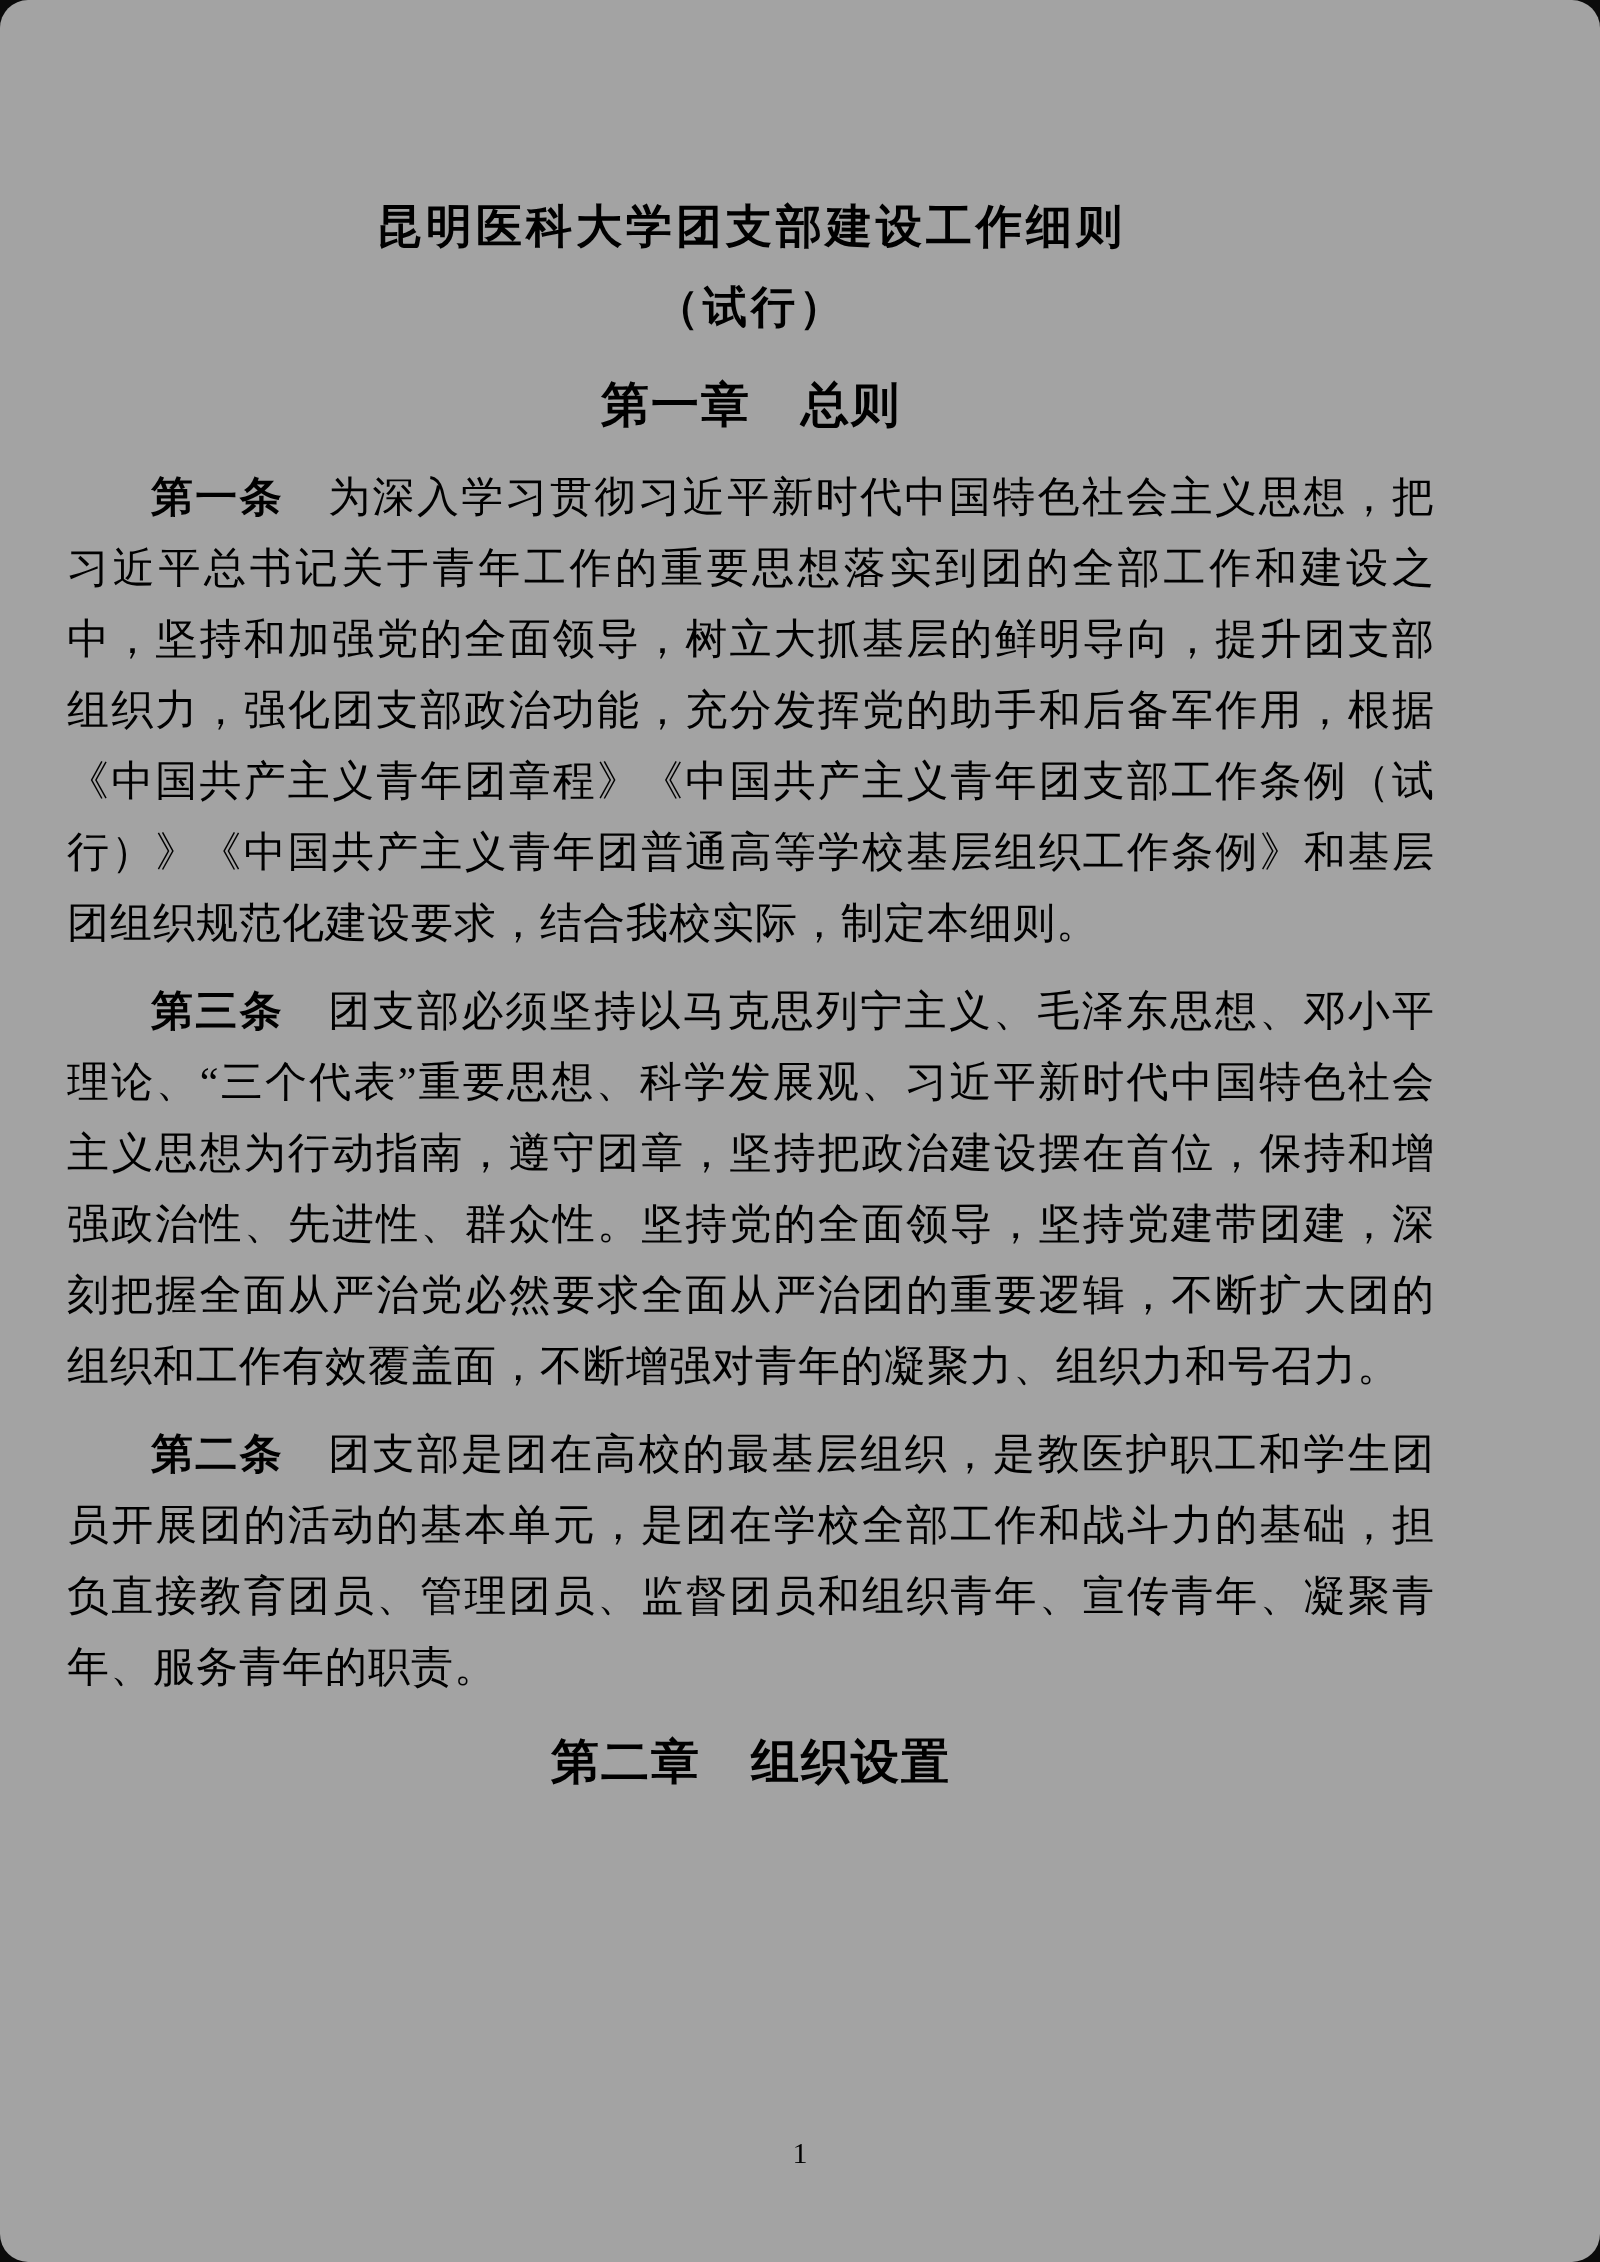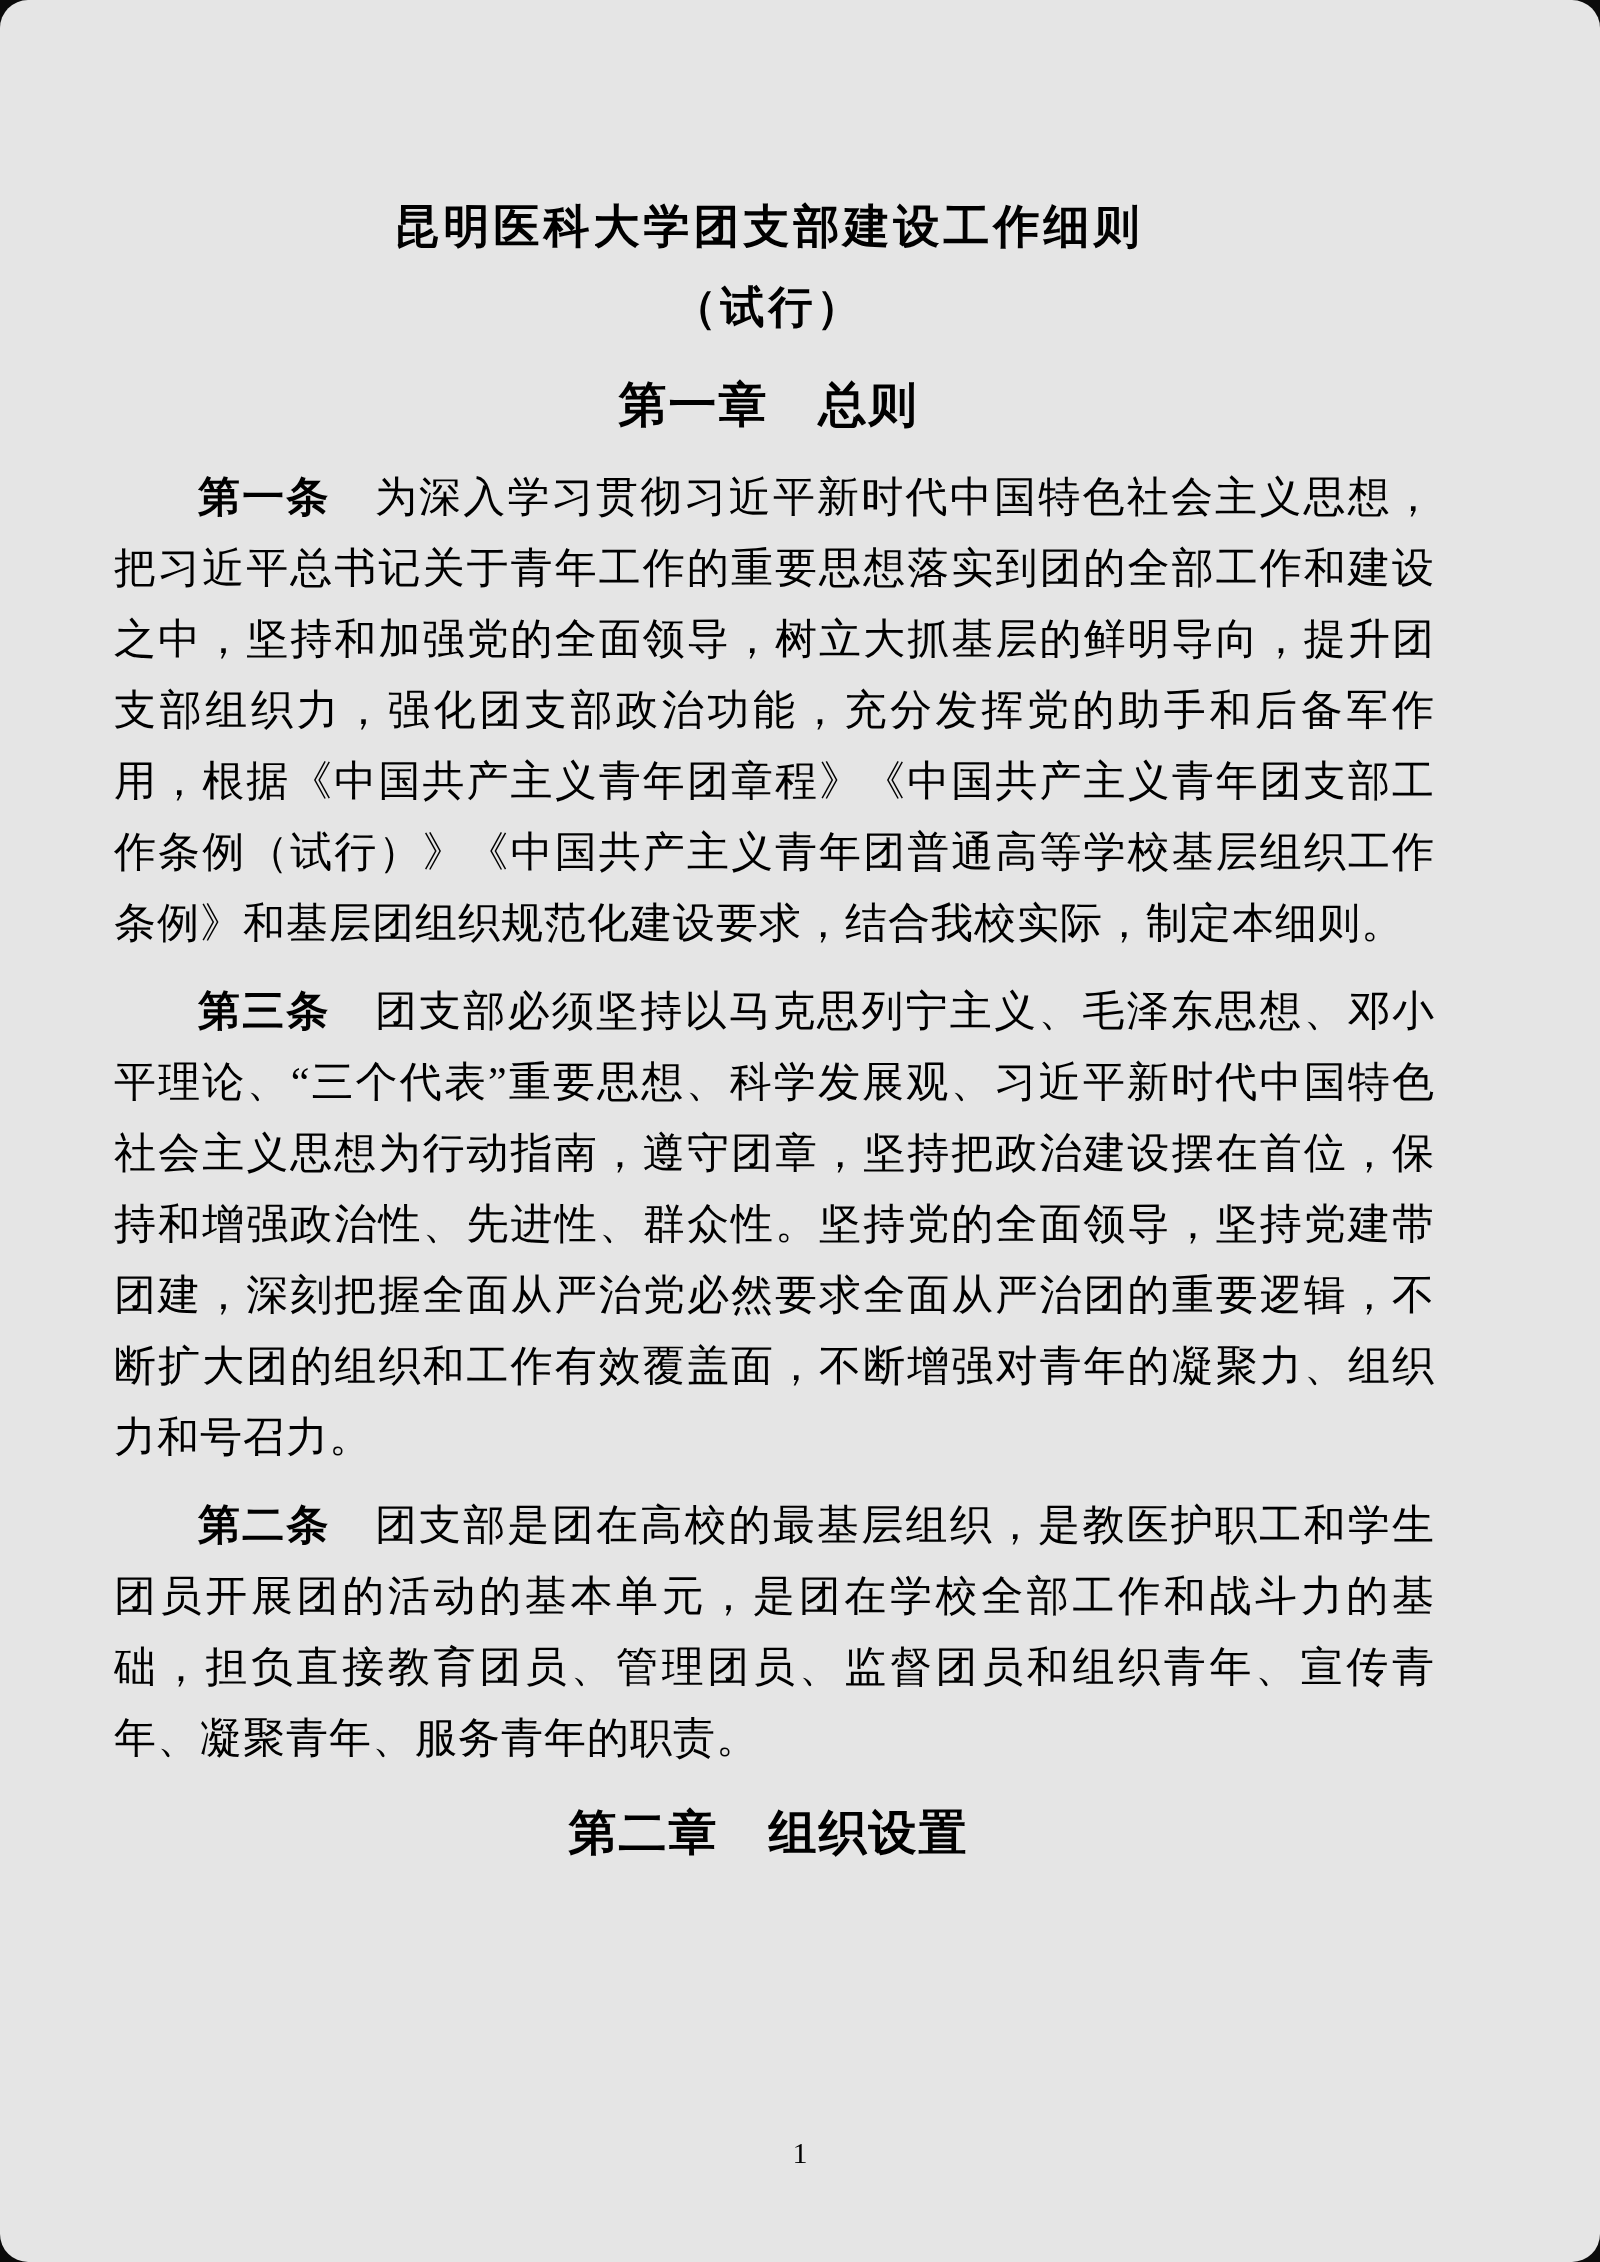--- a/index.html
+++ b/index.html
@@ -8,24 +8,24 @@
     background: #0b0b0b;
     width: 1600px;
     height: 2262px;
     font-family: "Liberation Serif", "DejaVu Serif", serif;
   }
   .page {
     position: absolute;
     left: 0; top: 0;
     width: 1600px;
     height: 2262px;
-    background: #e5e5e5;
+    background: #a3a3a3;
     border-radius: 28px;
     box-sizing: border-box;
-    padding: 200px 165px 0 102px;
+    padding: 200px 165px 0 67px;
     color: #000000;
     overflow: hidden;
   }
   .doc-title {
     font-size: 46px;
     font-weight: bold;
     text-align: center;
     letter-spacing: 4px;
     line-height: 54px;
     margin: 0;
@@ -44,21 +44,20 @@
     font-size: 48px;
     font-weight: bold;
     text-align: center;
     letter-spacing: 2px;
     line-height: 50px;
     margin: 46px 0 0 0;
     font-family: "Liberation Sans", "DejaVu Sans", sans-serif;
   }
   .articles {
     margin-top: 32px;
-    margin-left: 12px;
   }
   .articles p {
     font-size: 42px;
     line-height: 71px;
     letter-spacing: 1px;
     text-align: justify;
     text-justify: inter-ideograph;
     text-indent: 2em;
     margin: 17px 0 0 0;
     color: #000000;

